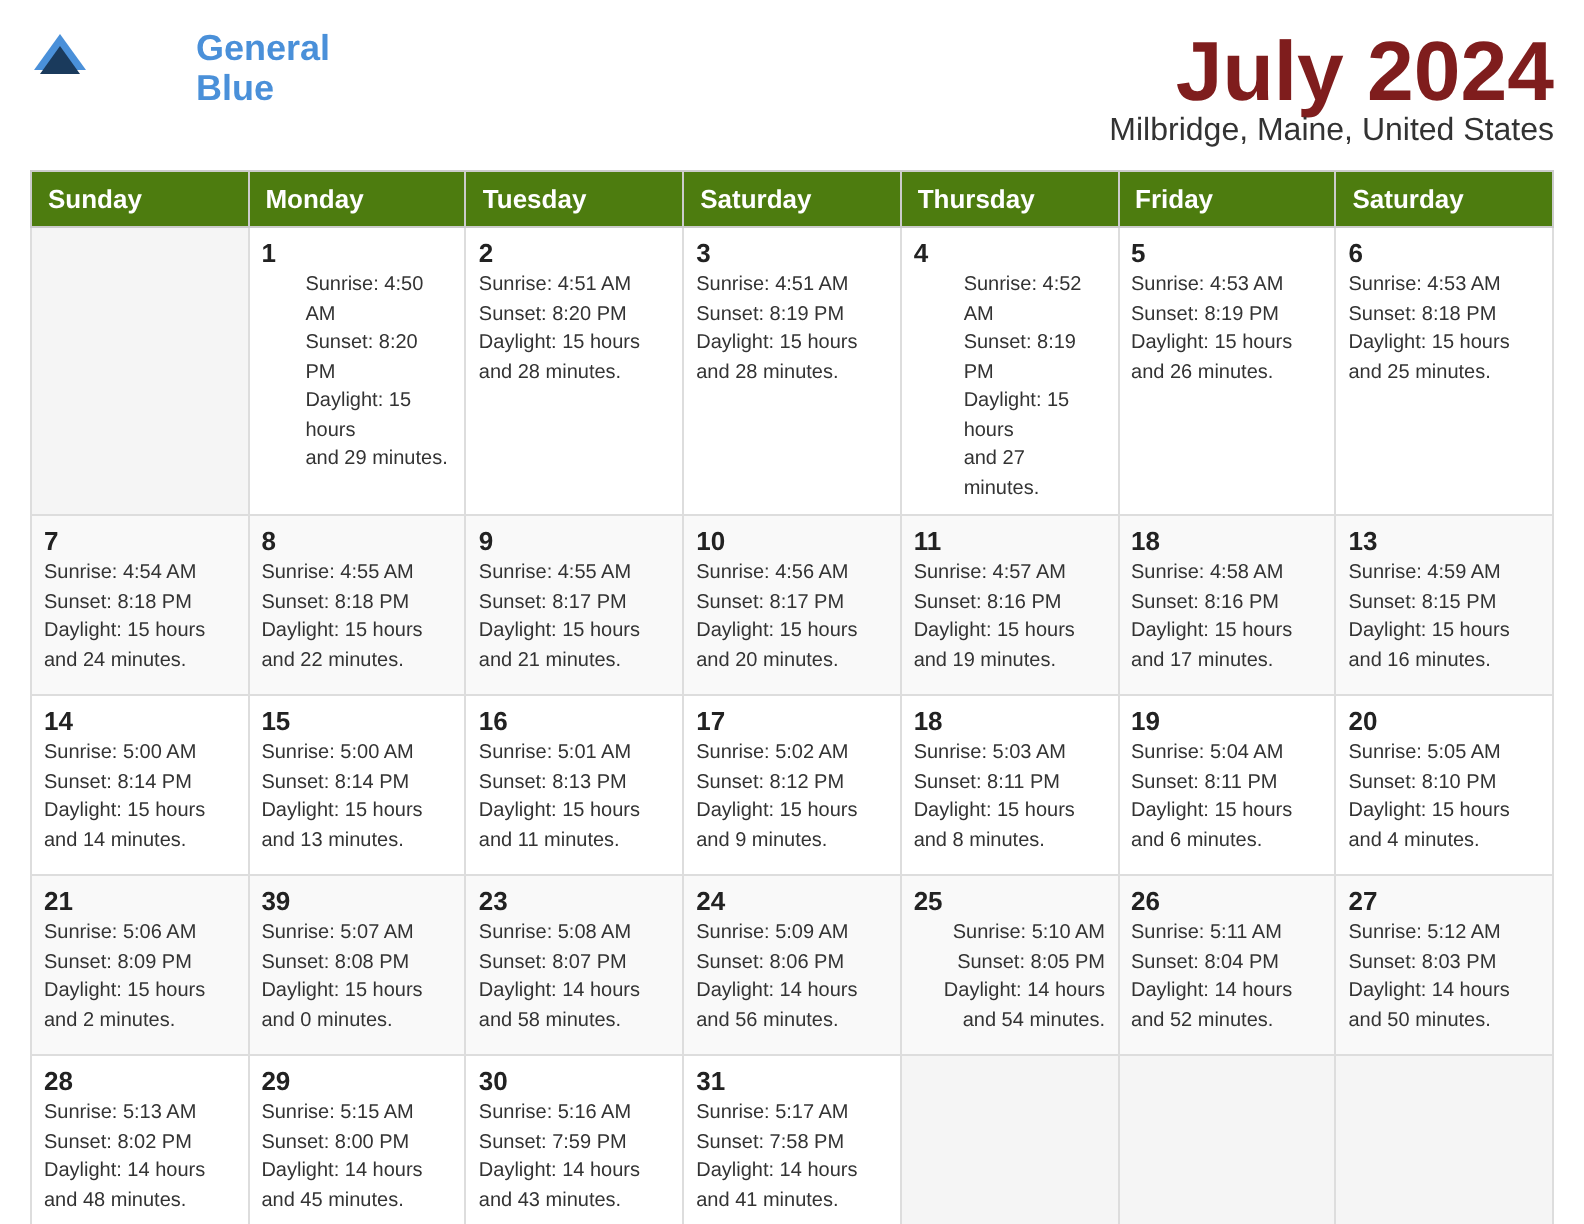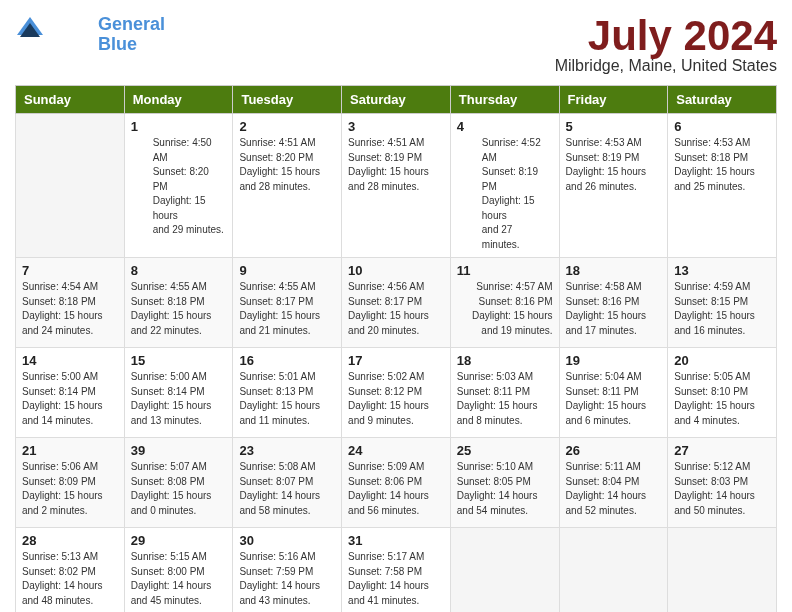--- a/index.html
+++ b/index.html
@@ -190,21 +190,21 @@
         </td>
         <td>
           <span class="day-num">10</span>
           <div class="day-info" style="white-space: pre-line;">Sunrise: 4:56 AM
 Sunset: 8:17 PM
 Daylight: 15 hours
 and 20 minutes.</div>
         </td>
         <td>
           <span class="day-num">11</span>
-          <div class="day-info" style="white-space: pre-line; text-align: right;">Sunrise: 4:57 AM
+          <div class="day-info" style="white-space: pre-line;">Sunrise: 4:57 AM
 Sunset: 8:16 PM
 Daylight: 15 hours
 and 19 minutes.</div>
         </td>
         <td>
           <span class="day-num">18</span>
           <div class="day-info" style="white-space: pre-line;">Sunrise: 4:58 AM
 Sunset: 8:16 PM
 Daylight: 15 hours
 and 17 minutes.</div>
@@ -292,21 +292,21 @@
         </td>
         <td>
           <span class="day-num">24</span>
           <div class="day-info" style="white-space: pre-line;">Sunrise: 5:09 AM
 Sunset: 8:06 PM
 Daylight: 14 hours
 and 56 minutes.</div>
         </td>
         <td>
           <span class="day-num">25</span>
-          <div class="day-info" style="white-space: pre-line;">Sunrise: 5:10 AM
+          <div class="day-info" style="white-space: pre-line; text-align: right;">Sunrise: 5:10 AM
 Sunset: 8:05 PM
 Daylight: 14 hours
 and 54 minutes.</div>
         </td>
         <td>
           <span class="day-num">26</span>
           <div class="day-info" style="white-space: pre-line;">Sunrise: 5:11 AM
 Sunset: 8:04 PM
 Daylight: 14 hours
 and 52 minutes.</div>

